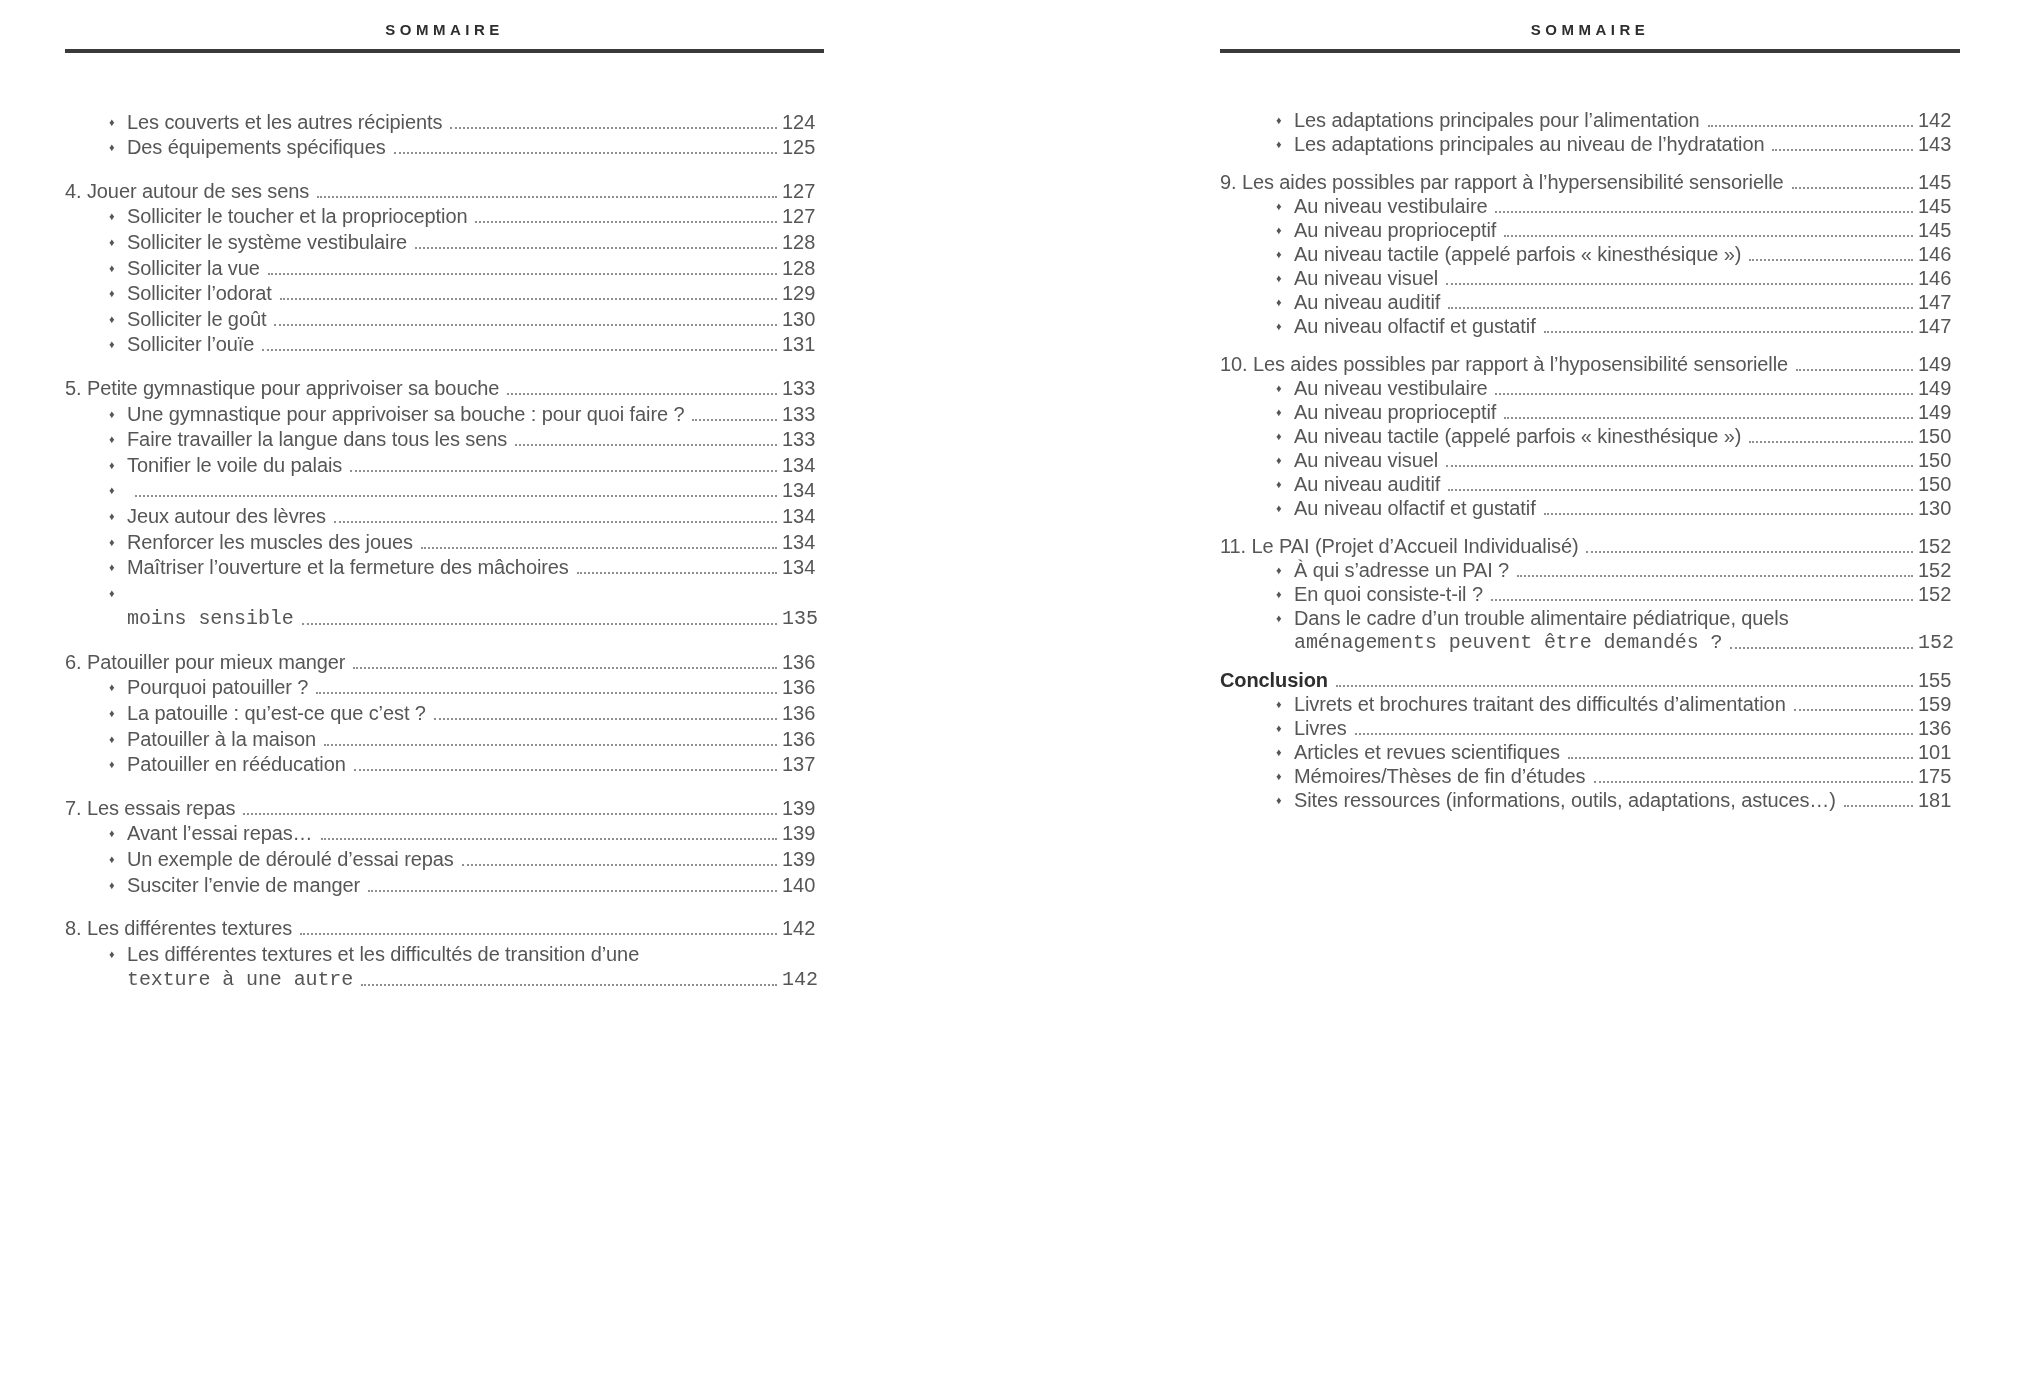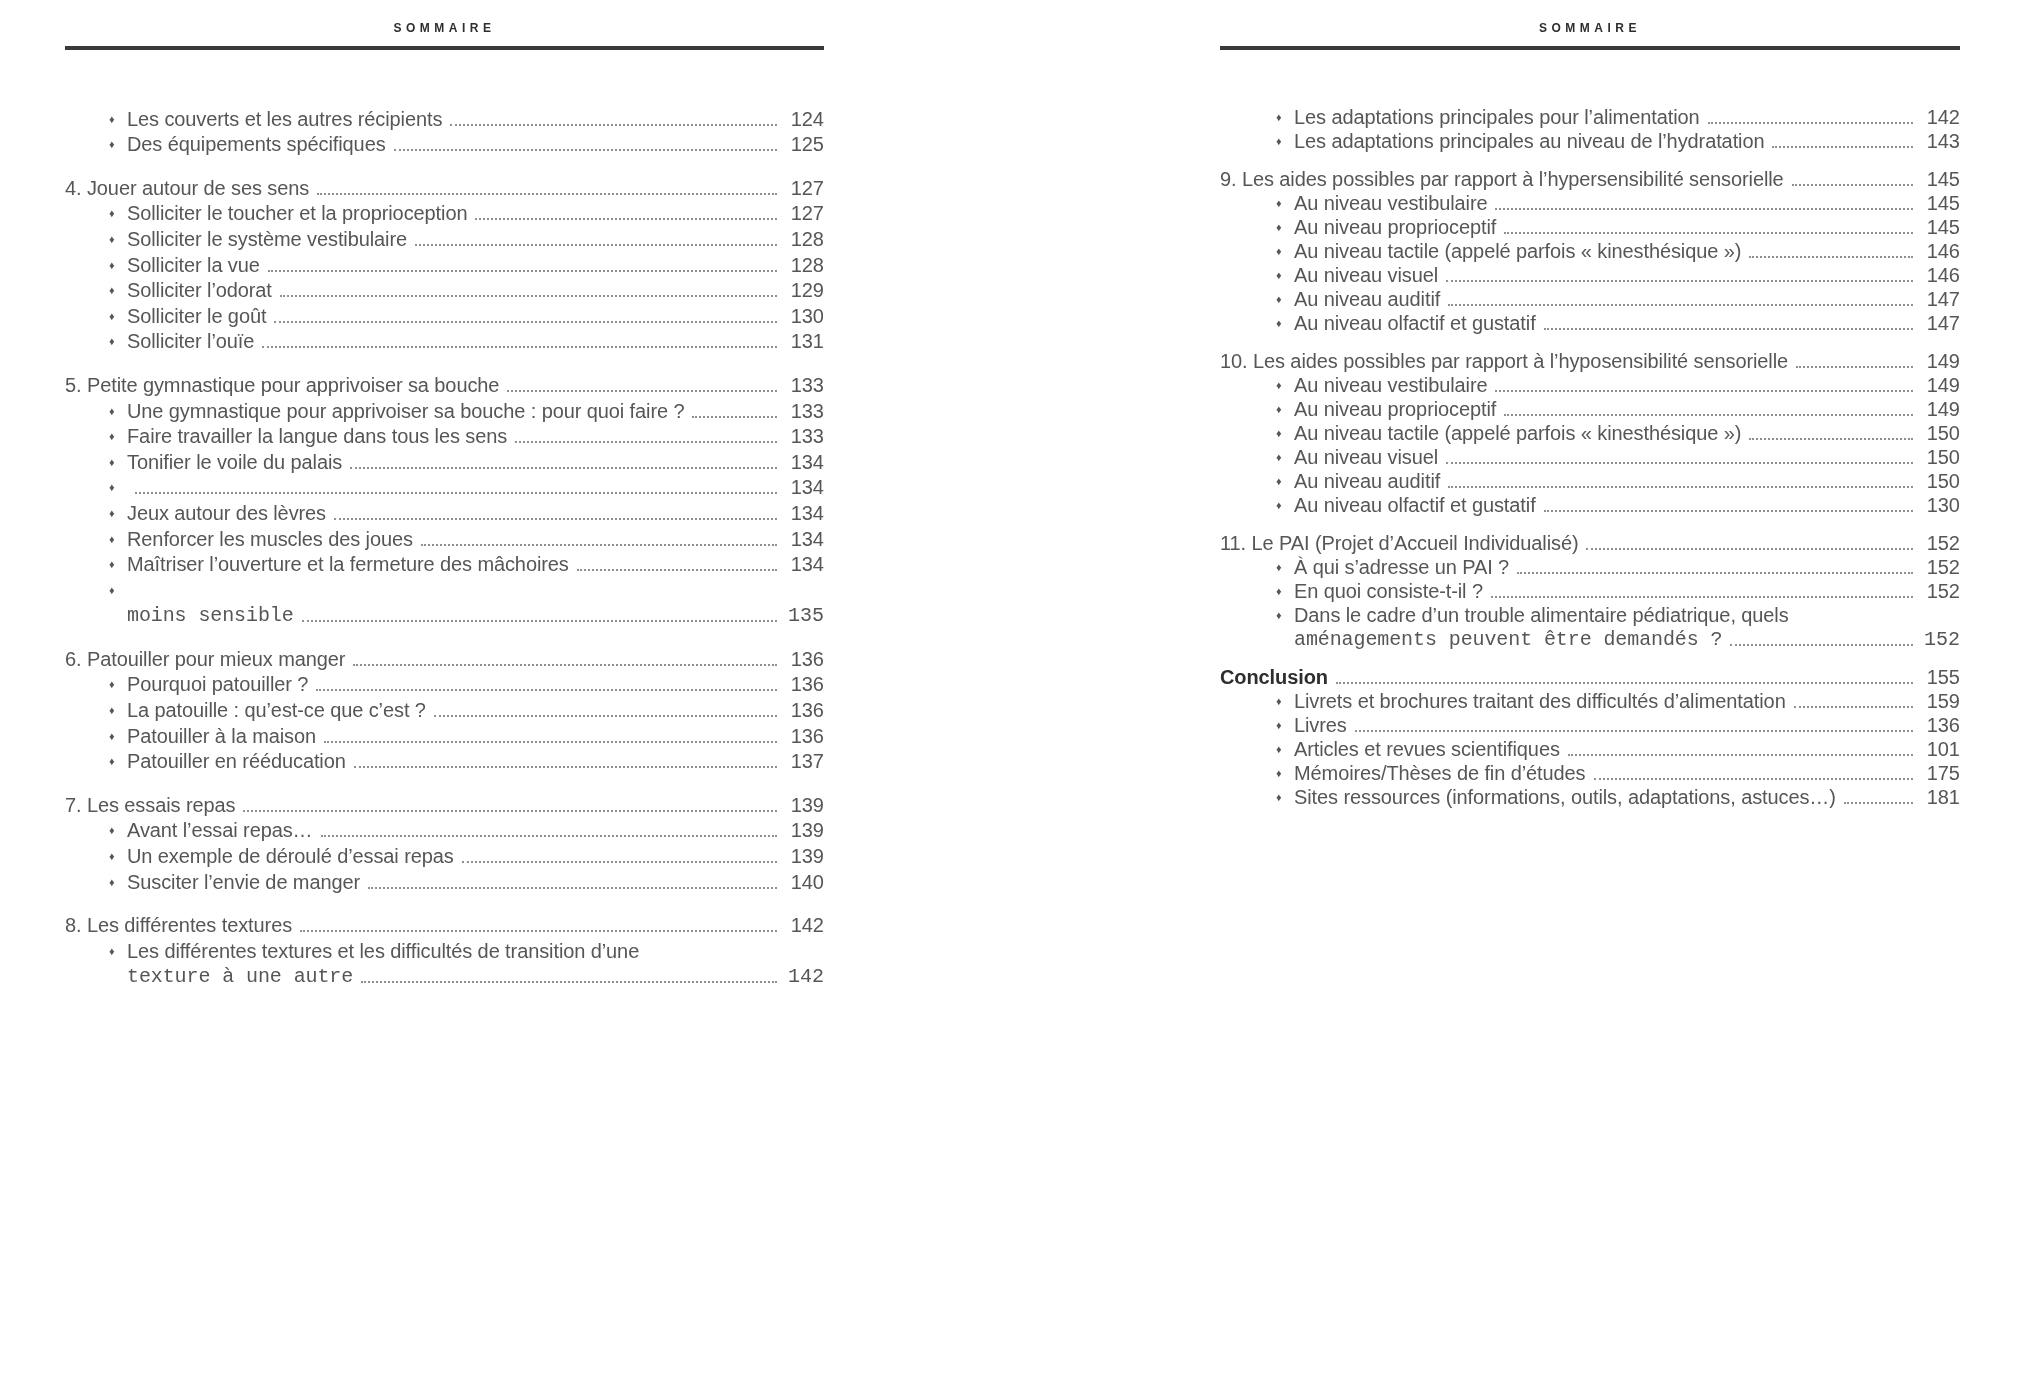--- a/index.html
+++ b/index.html
@@ -16,21 +16,21 @@
     font-family:"Liberation Sans","DejaVu Sans",sans-serif;
     position:relative;overflow:hidden;
     color:var(--text);
   }
   .page{position:absolute;top:0;}
   .page-left{left:65px;width:759px;--lh:25.6px;--gap:18px;--indent:44px;--bw:18px;}
   .page-right{left:1220px;width:740px;--lh:24px;--gap:14px;--indent:56px;--bw:18px;}
 
   .running-head{
     margin:0;padding-top:21px;
-    font-size:12px;font-weight:bold;
+    font-size:15px;font-weight:bold;
     letter-spacing:4.5px;
     color:var(--heading);
     text-align:center;
   }
   .rule{height:4px;background:var(--rule);margin-top:11px;}
 
   .toc{margin-top:55px;font-size:20px;}
   .group + .group{margin-top:var(--gap);}
 
   .row{display:flex;align-items:flex-end;height:var(--lh);}
@@ -42,21 +42,21 @@
     position:relative;top:-6px;
     color:var(--text);
   }
   .label{white-space:nowrap;letter-spacing:-0.1px;}
   .row.bold .label{font-weight:bold;color:var(--heading);}
   .leader{
     flex:1 1 auto;min-width:6px;
     border-bottom:2px dotted var(--leader);
     margin:0 5px 5px 8px;
   }
-  .pagenum{flex:none;min-width:42px;text-align:right;}
+  .pagenum{flex:none;min-width:42px;text-align:left;}
 </style>
 </head>
 <body>
 
 <div class="spread">
 
   <section class="page page-left">
     <header>
       <h1 class="running-head">SOMMAIRE</h1>
       <div class="rule"></div>

